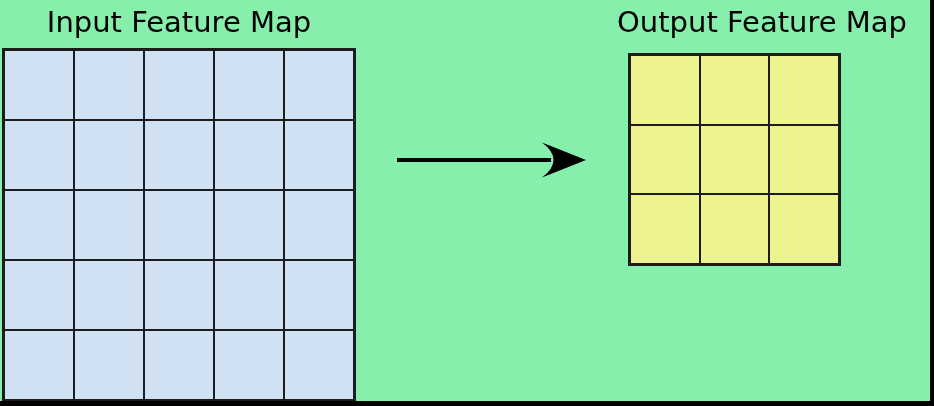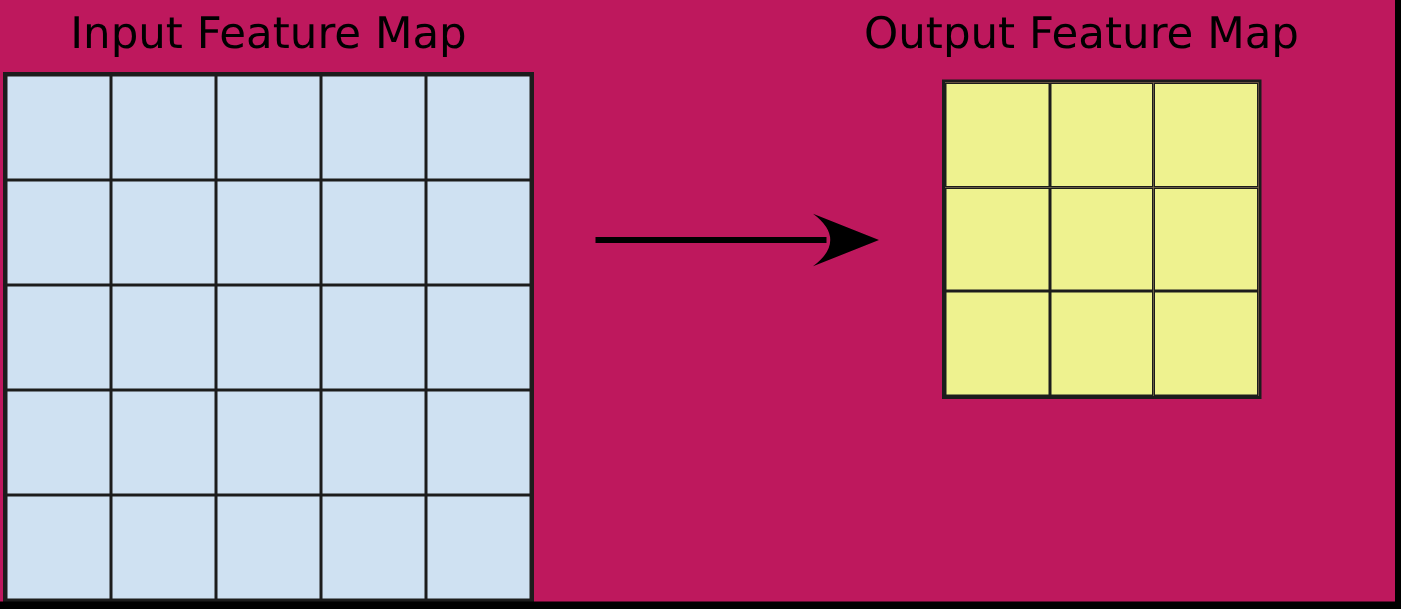--- a/index.html
+++ b/index.html
@@ -7,35 +7,35 @@
     padding: 0;
     background: #ffffff;
   }
   body {
     font-family: "DejaVu Sans", "Liberation Sans", sans-serif;
   }
   .stage {
     position: relative;
     width: 934px;
     height: 406px;
-    background: #be185d;
+    background: #86efac;
     overflow: hidden;
   }
   .map-title {
     position: absolute;
     top: 1px;
     height: 42px;
     line-height: 42px;
     font-size: 29px;
     color: #000000;
     text-align: center;
     white-space: nowrap;
   }
   .title-input  { left: 2px;   width: 354px; }
-  .title-output { left: 571px; width: 300px; text-align: center; }
+  .title-output { left: 612px; width: 300px; text-align: center; }
 
   .feature-grid {
     position: absolute;
     display: grid;
     box-sizing: border-box;
     border: 2px solid #1c1c1c;
   }
   .grid-input {
     left: 2px;
     top: 48px;

